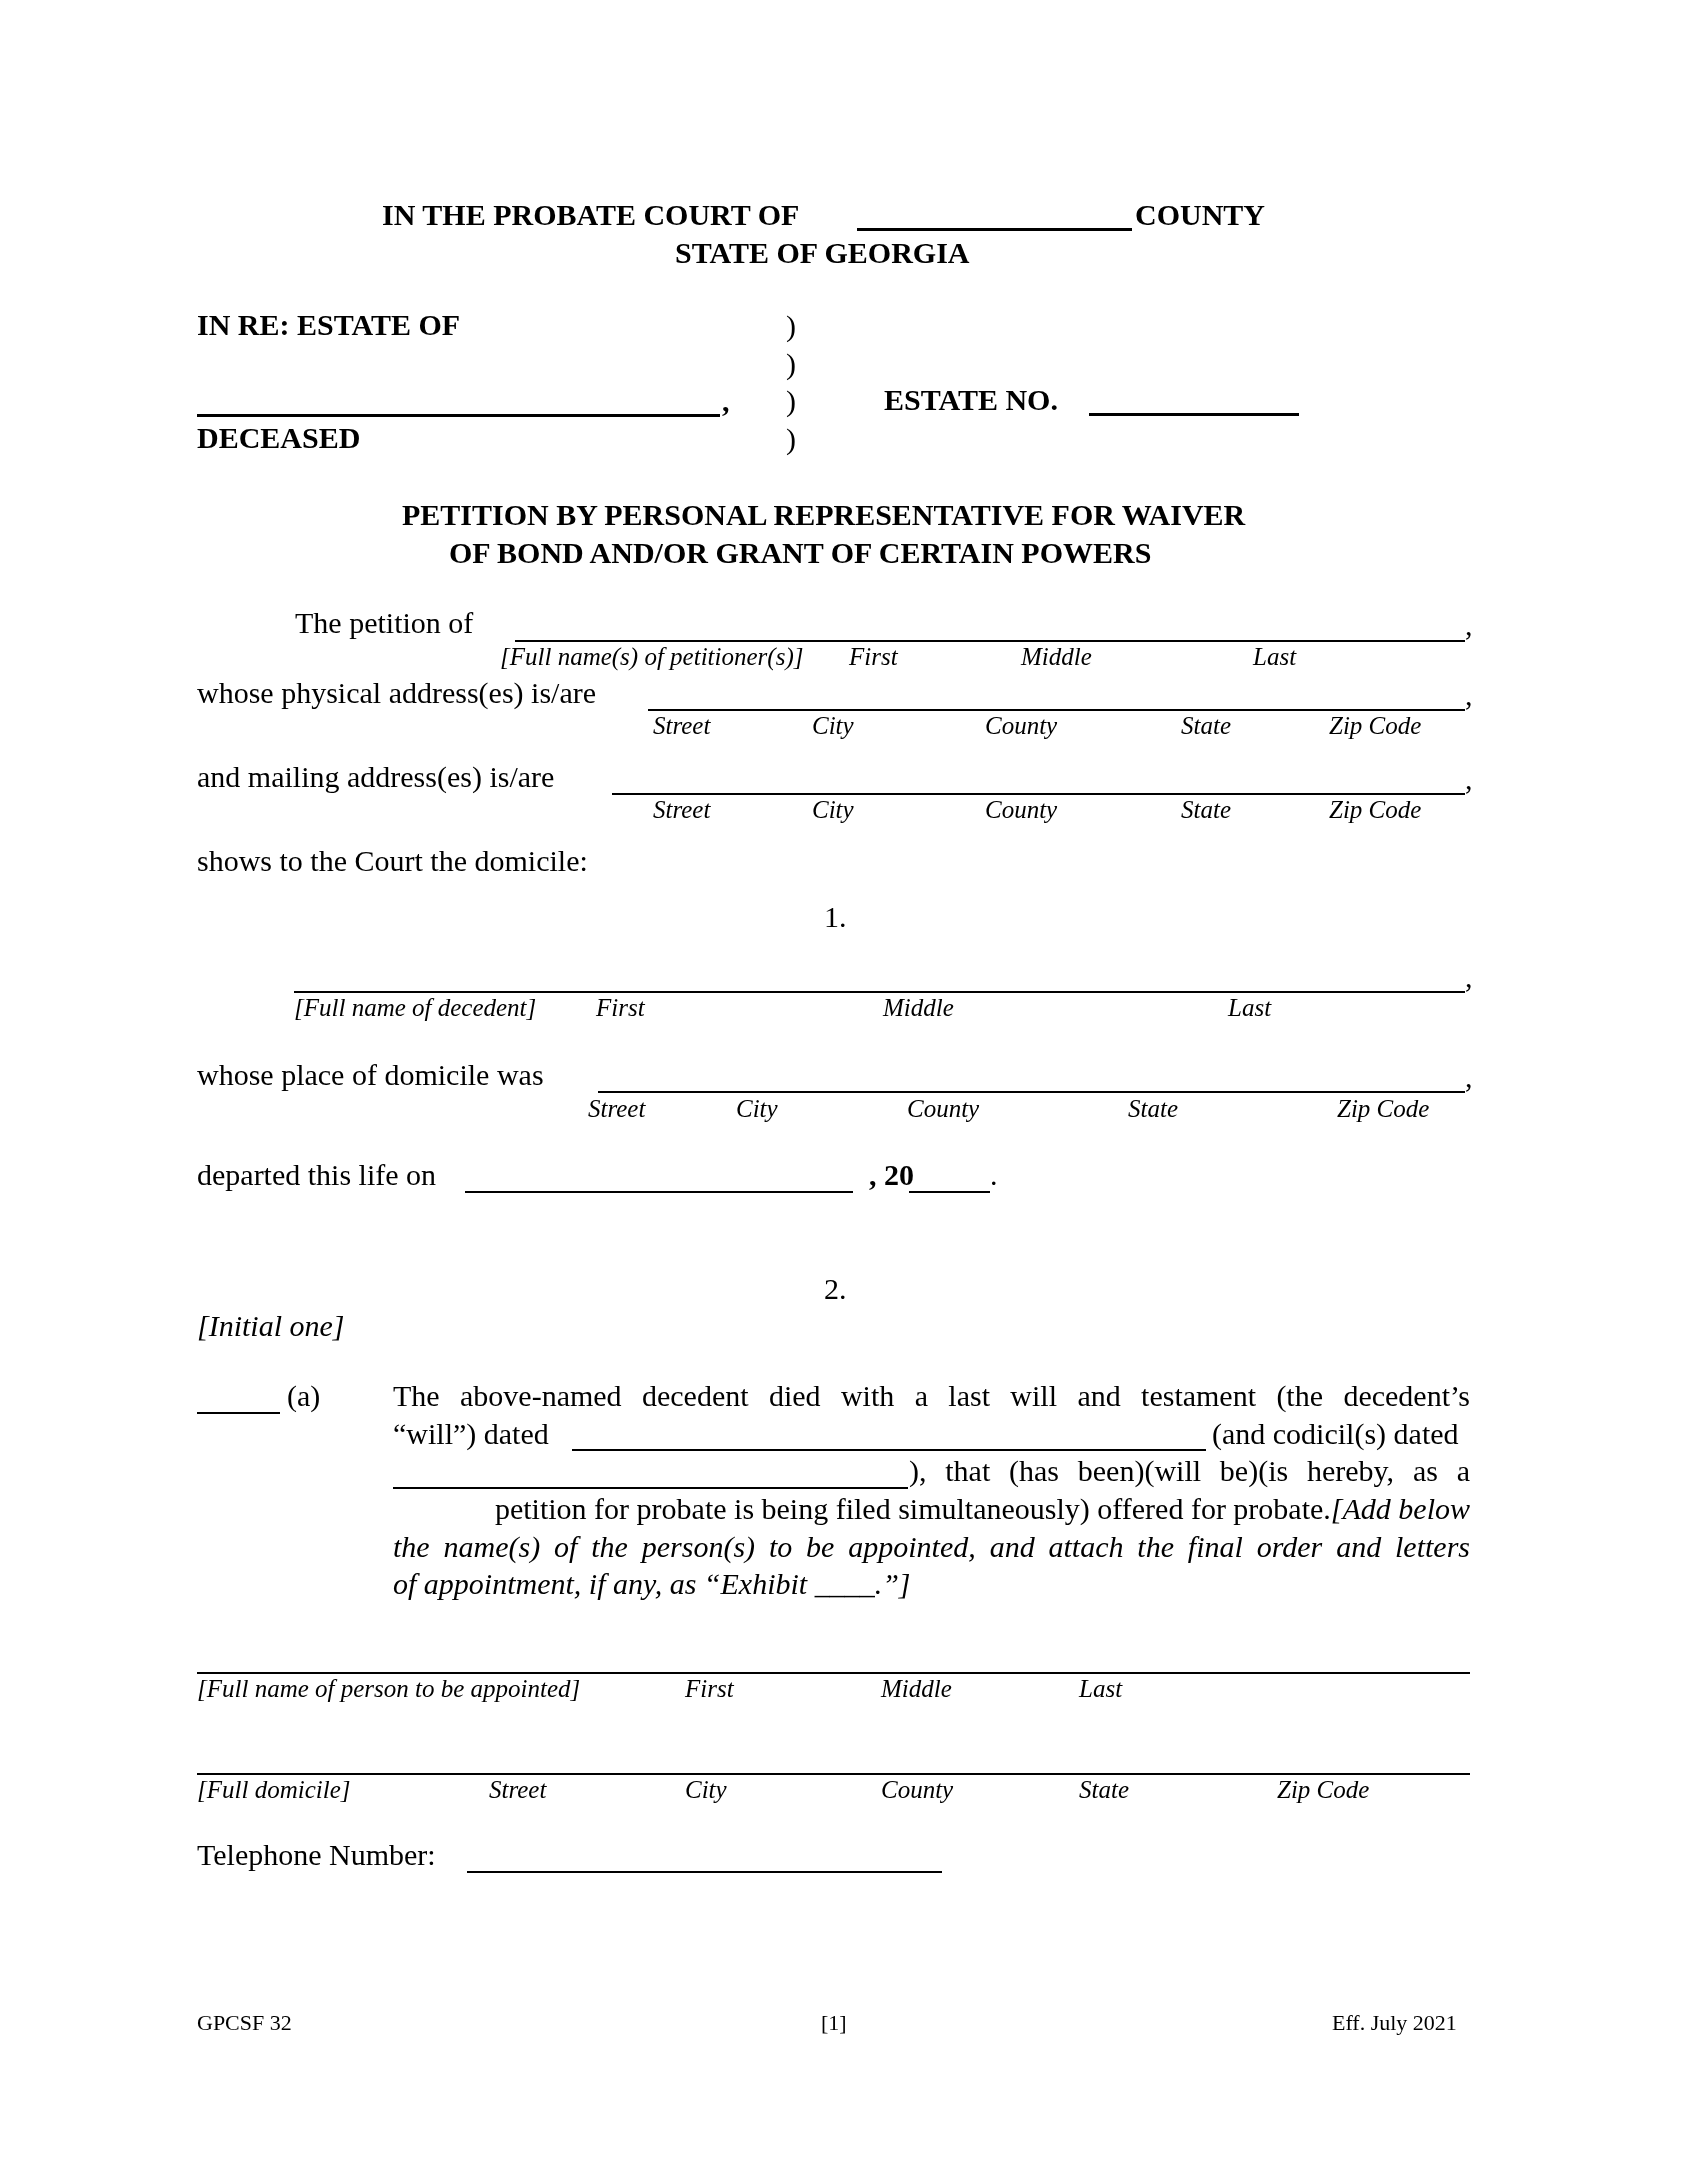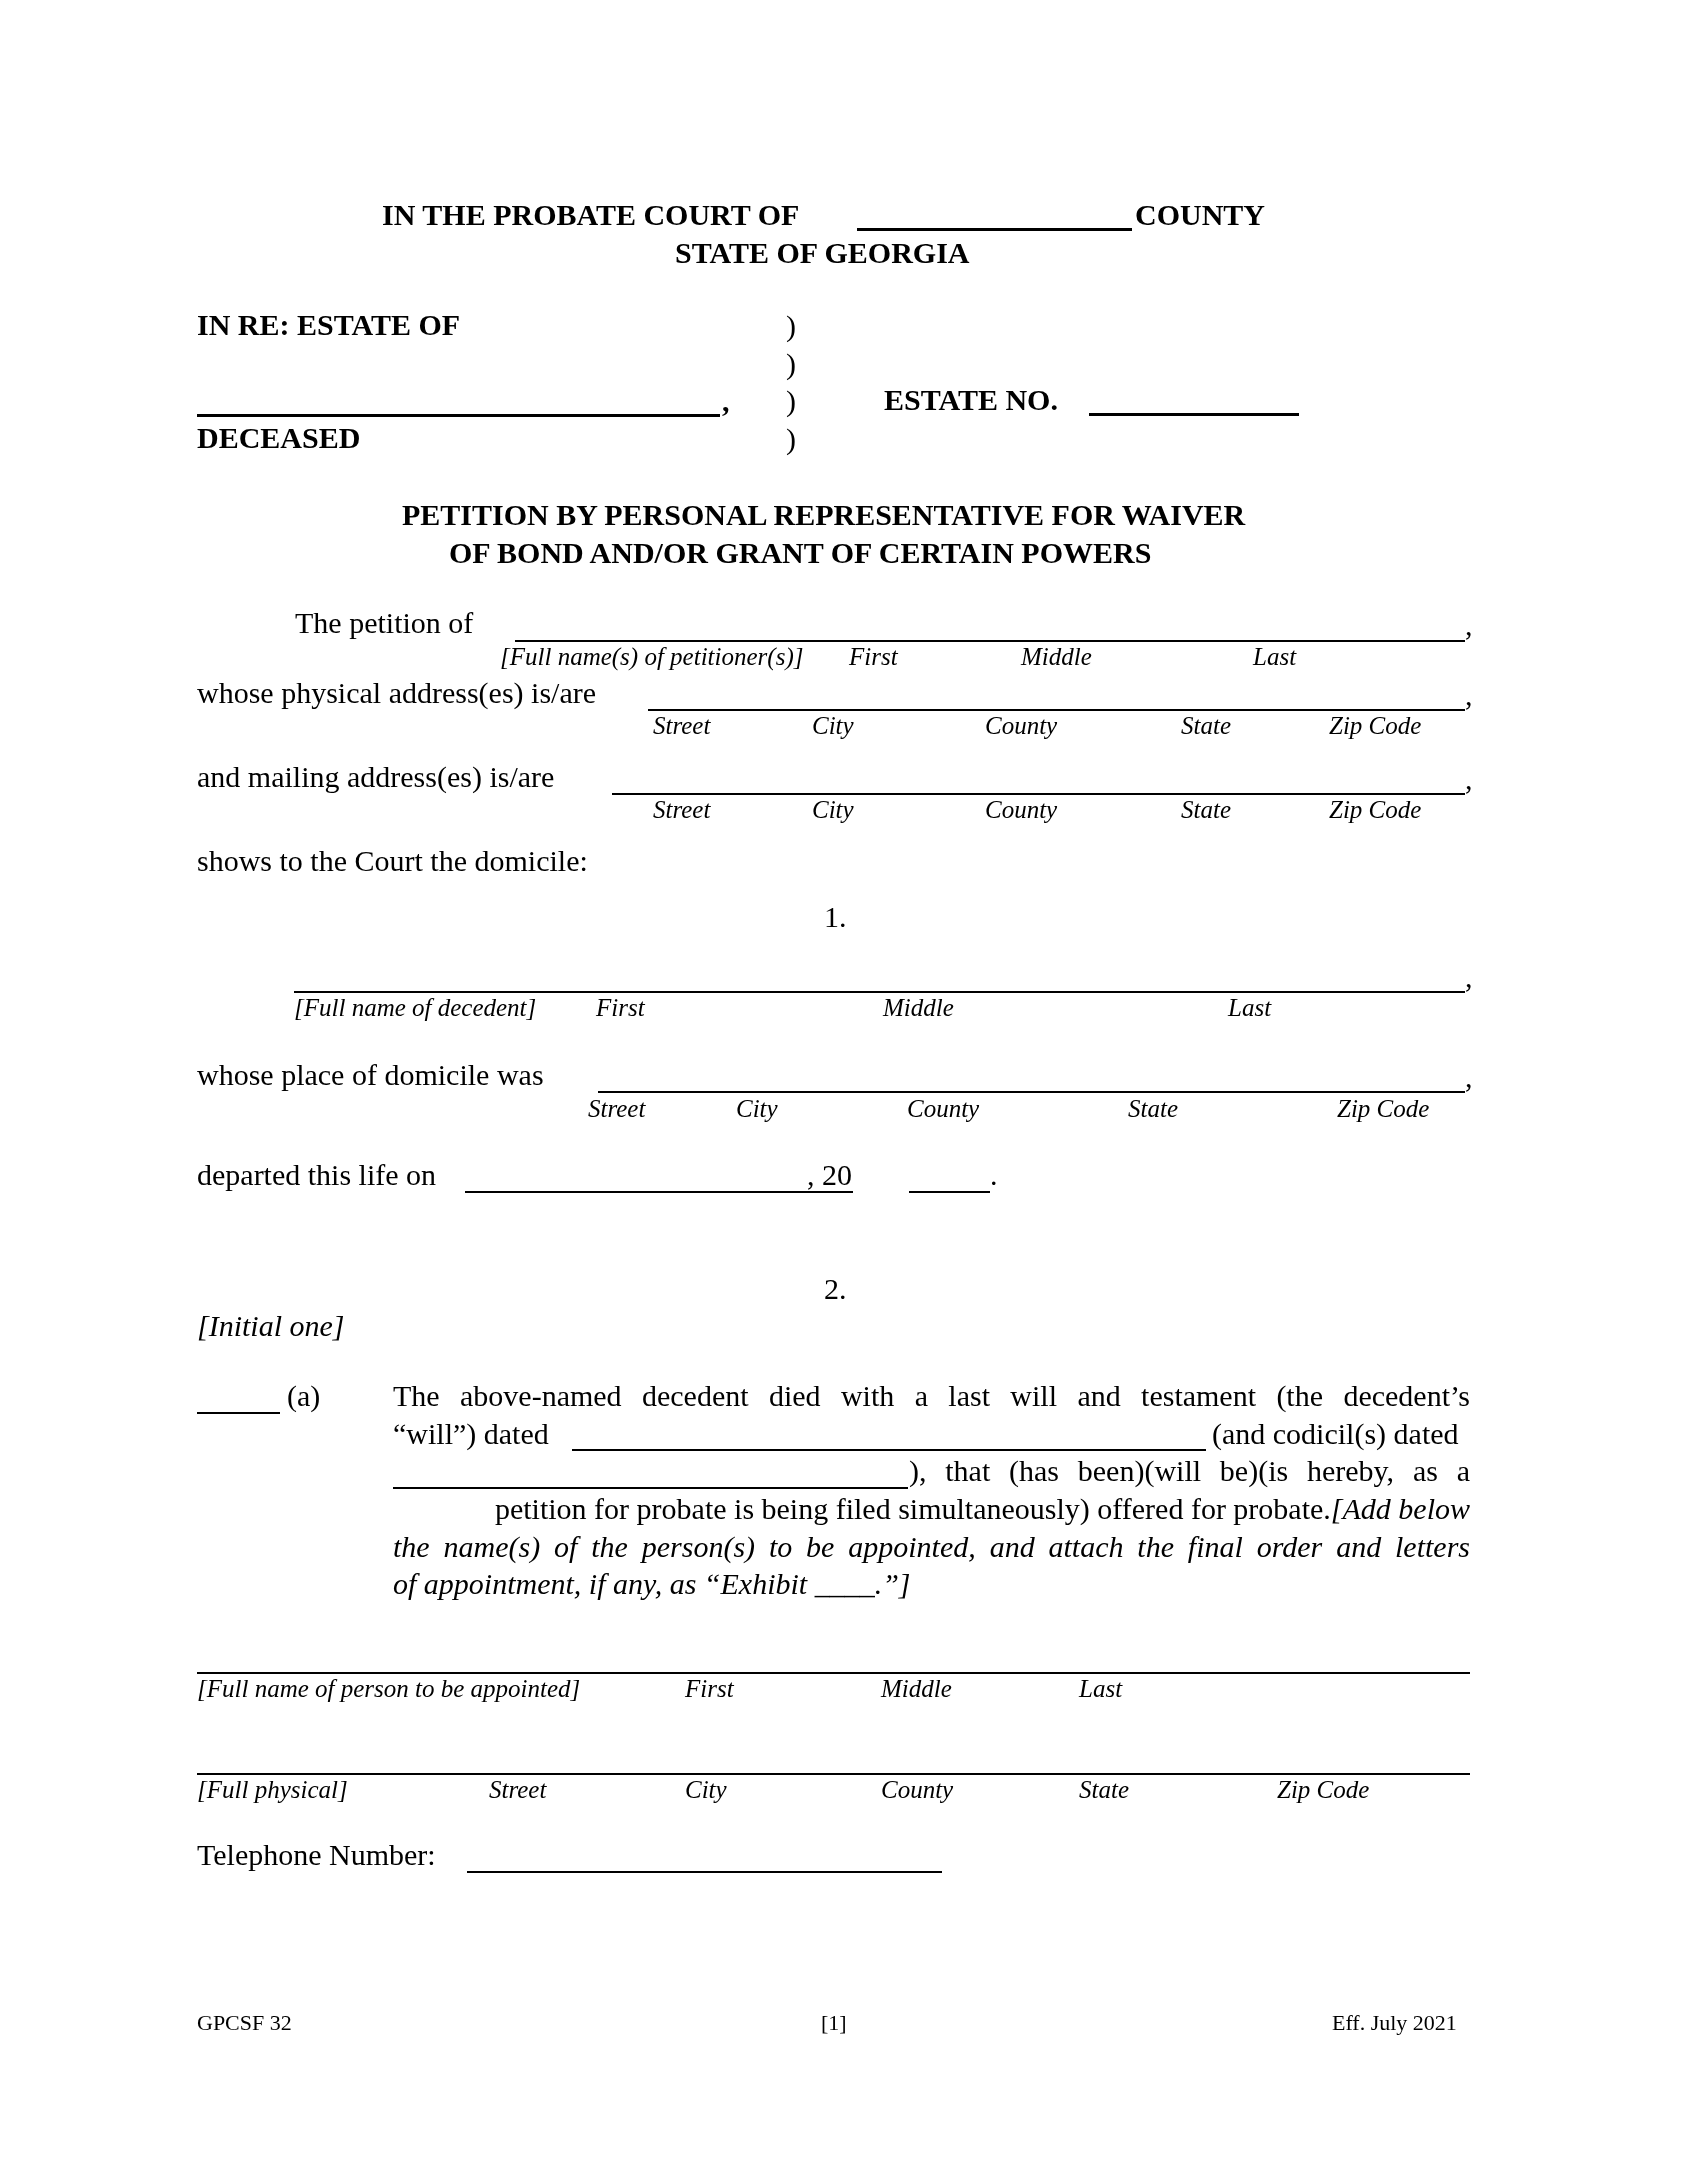--- a/index.html
+++ b/index.html
@@ -78,21 +78,21 @@
 <div class="line" style="left:598px; top:1091px; width:867px;"></div>
 <div class="abs t30" style="left:1465px; top:1060px;">,</div>
 <div class="abs i t26" style="left:588px; top:1095px;">Street</div>
 <div class="abs i t26" style="left:736px; top:1095px;">City</div>
 <div class="abs i t26" style="left:907px; top:1095px;">County</div>
 <div class="abs i t26" style="left:1128px; top:1095px;">State</div>
 <div class="abs i t26" style="left:1337px; top:1095px;">Zip Code</div>
 
 <div class="abs t30" style="left:197px; top:1158px;">departed this life on</div>
 <div class="line" style="left:465px; top:1191px; width:388px;"></div>
-<div class="abs t30" style="left:807px; top:1158px;">, 20</div>
+<div class="abs t30" style="left:869px; top:1158px;font-weight:bold;">, 20</div>
 <div class="line" style="left:909px; top:1191px; width:81px;"></div>
 <div class="abs t30" style="left:990px; top:1158px;">.</div>
 
 <div class="abs t30" style="left:824px; top:1272px;">2.</div>
 <div class="abs i t30" style="left:197px; top:1309px;font-style:italic;">[Initial one]</div>
 
 <div class="line" style="left:197px; top:1412px; width:83px;"></div>
 <div class="abs t30" style="left:287px; top:1379px;">(a)</div>
 
 <div class="abs t30" style="left:393px; top:1379px; width:1077px; text-align:justify; text-align-last:justify;">The above-named decedent died with a last will and testament (the decedent’s</div>
@@ -108,21 +108,21 @@
 <div class="abs i t30" style="left:393px; top:1530px; width:1077px; text-align:justify; text-align-last:justify;">the name(s) of the person(s) to be appointed, and attach the final order and letters</div>
 <div class="abs i t30" style="left:393px; top:1567px;">of appointment, if any, as “Exhibit ____.”]</div>
 
 <div class="line" style="left:197px; top:1672px; width:1273px;"></div>
 <div class="abs i t26" style="left:197px; top:1675px;">[Full name of person to be appointed]</div>
 <div class="abs i t26" style="left:685px; top:1675px;">First</div>
 <div class="abs i t26" style="left:881px; top:1675px;">Middle</div>
 <div class="abs i t26" style="left:1079px; top:1675px;">Last</div>
 
 <div class="line" style="left:197px; top:1773px; width:1273px;"></div>
-<div class="abs i t26" style="left:197px; top:1776px;">[Full physical]</div>
+<div class="abs i t26" style="left:197px; top:1776px;">[Full domicile]</div>
 <div class="abs i t26" style="left:489px; top:1776px;">Street</div>
 <div class="abs i t26" style="left:685px; top:1776px;">City</div>
 <div class="abs i t26" style="left:881px; top:1776px;">County</div>
 <div class="abs i t26" style="left:1079px; top:1776px;">State</div>
 <div class="abs i t26" style="left:1277px; top:1776px;">Zip Code</div>
 
 <div class="abs t30" style="left:197px; top:1838px;">Telephone Number:</div>
 <div class="line" style="left:467px; top:1871px; width:475px;"></div>
 
 <div class="abs t22" style="left:197px; top:2010px;">GPCSF 32</div>

